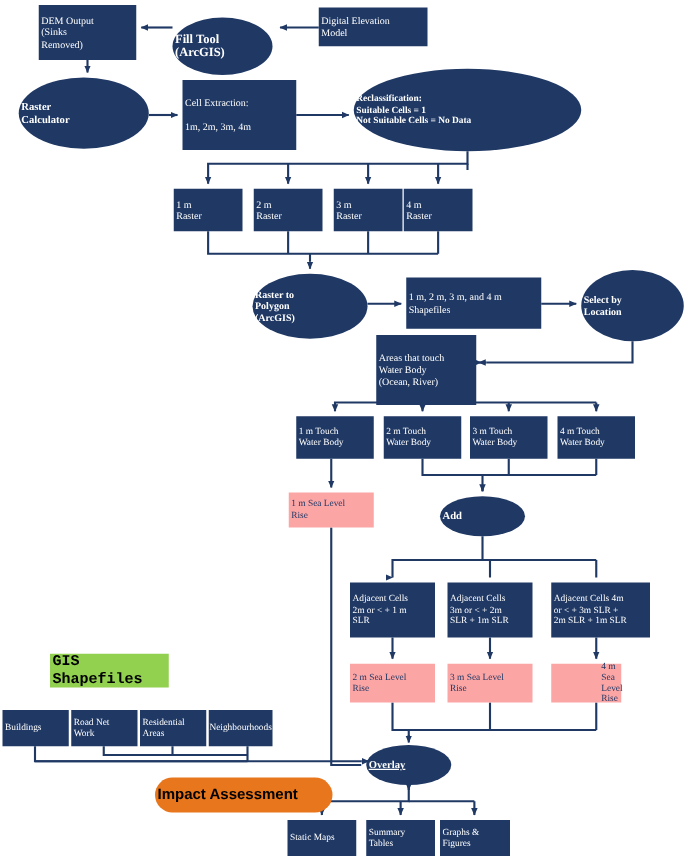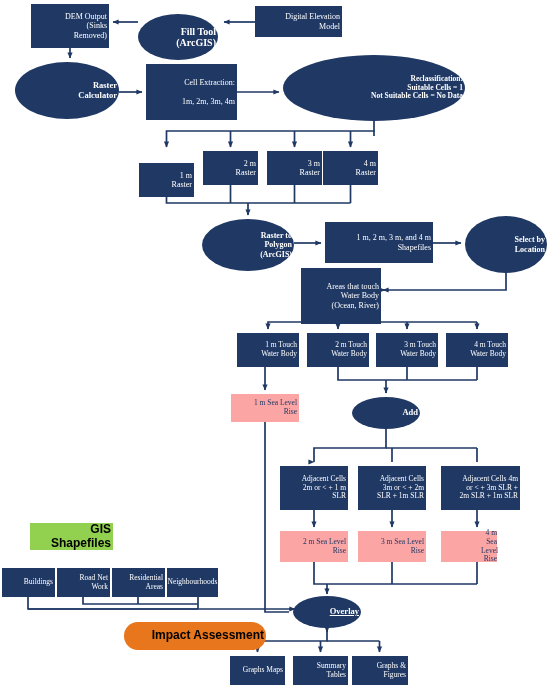--- a/index.html
+++ b/index.html
@@ -2,21 +2,21 @@
 <html><head>
 <meta charset="utf-8">
 <style>
   html,body{margin:0;padding:0;background:#ffffff;}
   body{width:551px;height:685px;overflow:hidden;
        font-family:"Liberation Serif","DejaVu Serif",serif;}
   #canvas{position:relative;width:551px;height:685px;}
   svg#wires{position:absolute;left:0;top:0;width:551px;height:685px;pointer-events:none;}
 
   .node{position:absolute;box-sizing:border-box;display:flex;align-items:center;
-        justify-content:center;text-align:right;line-height:1.15;color:#ffffff;
+        justify-content:center;text-align:left;line-height:1.15;color:#ffffff;
         background:#1F3864;z-index:2;}
   .node .txt{display:block;width:100%;padding:0 2px;white-space:pre-line;}
   .ell{border-radius:50%;font-weight:bold;}
   .rect{}
   .red{background:#fca5a5;color:#1F3864;}
   .green{background:#92D050;color:#000000;font-weight:bold;
          font-family:"Liberation Sans","DejaVu Sans",sans-serif;}
   .orange{background:#E8761C;color:#000000;font-weight:bold;
           font-family:"Liberation Sans","DejaVu Sans",sans-serif;}
   .b{font-weight:bold;}
@@ -154,21 +154,21 @@
       <div class="node rect" style="left: 146px; top: 64px; width: 91px; height: 56px; font-size: 8px;">
         <span class="txt">Cell Extraction:
 
 1m, 2m, 3m, 4m</span>
       </div>
       <div class="node ell" style="left: 283px; top: 55px; width: 182px; height: 66px; font-size: 7.5px;">
         <span class="txt">Reclassification:
 Suitable Cells = 1
 Not Suitable Cells = No Data</span>
       </div>
-      <div class="node rect" style="left: 139px; top: 151px; width: 55px; height: 34px; font-size: 8px; margin-top: 12px;">
+      <div class="node rect" style="left: 139px; top: 151px; width: 55px; height: 34px; font-size: 8px;">
         <span class="txt">1 m
 Raster</span>
       </div>
       <div class="node rect" style="left: 203px; top: 151px; width: 55px; height: 34px; font-size: 8px;">
         <span class="txt">2 m
 Raster</span>
       </div>
       <div class="node rect" style="left: 267px; top: 151px; width: 55px; height: 34px; font-size: 8px;">
         <span class="txt">3 m
 Raster</span>
@@ -238,21 +238,21 @@
 Rise</span>
       </div>
       <div class="node rect red" style="left: 358px; top: 531px; width: 68px; height: 31px; font-size: 7.5px;">
         <span class="txt">3 m Sea Level
 Rise</span>
       </div>
       <div class="node rect red" style="left: 441px; top: 531px; width: 56px; height: 31px; font-size: 7.5px; padding-left: 40px;">
         <span class="txt">4 m Sea Level
 Rise</span>
       </div>
-      <div class="node rect green b" style="left: 30px; top: 523px; width: 83px; height: 27px; font-size: 12px;">
+      <div class="node rect green b" style="left: 40px; top: 523px; width: 95px; height: 27px; font-size: 12px; font-family: Liberation Mono, monospace;">
         <span class="txt">GIS Shapefiles</span>
       </div>
       <div class="node rect" style="left: 2px; top: 568px; width: 53px; height: 29px; font-size: 7.5px;">
         <span class="txt">Buildings</span>
       </div>
       <div class="node rect" style="left: 57px; top: 568px; width: 53px; height: 29px; font-size: 7.5px;">
         <span class="txt">Road Net
 Work</span>
       </div>
       <div class="node rect" style="left: 112px; top: 568px; width: 53px; height: 29px; font-size: 7.5px;">
@@ -262,21 +262,21 @@
       <div class="node rect" style="left: 167px; top: 568px; width: 51px; height: 29px; font-size: 7.5px;">
         <span class="txt">Neighbourhoods</span>
       </div>
       <div class="node rect orange b" style="left: 124px; top: 622px; width: 142px; height: 28px; font-size: 12px; border-radius: 14px;">
         <span class="txt">Impact Assessment</span>
       </div>
       <div class="node ell b" style="left: 293px; top: 596px; width: 68px; height: 32px; font-size: 8.5px; text-decoration: underline;">
         <span class="txt">Overlay</span>
       </div>
       <div class="node rect" style="left: 230px; top: 656px; width: 55px; height: 29px; font-size: 7.5px;">
-        <span class="txt">Graphs Maps</span>
+        <span class="txt">Static Maps</span>
       </div>
       <div class="node rect" style="left: 293px; top: 656px; width: 55px; height: 29px; font-size: 7.5px;">
         <span class="txt">Summary
 Tables</span>
       </div>
       <div class="node rect" style="left: 352px; top: 656px; width: 56px; height: 29px; font-size: 7.5px;">
         <span class="txt">Graphs &amp;
 Figures</span>
       </div>
     </div>

